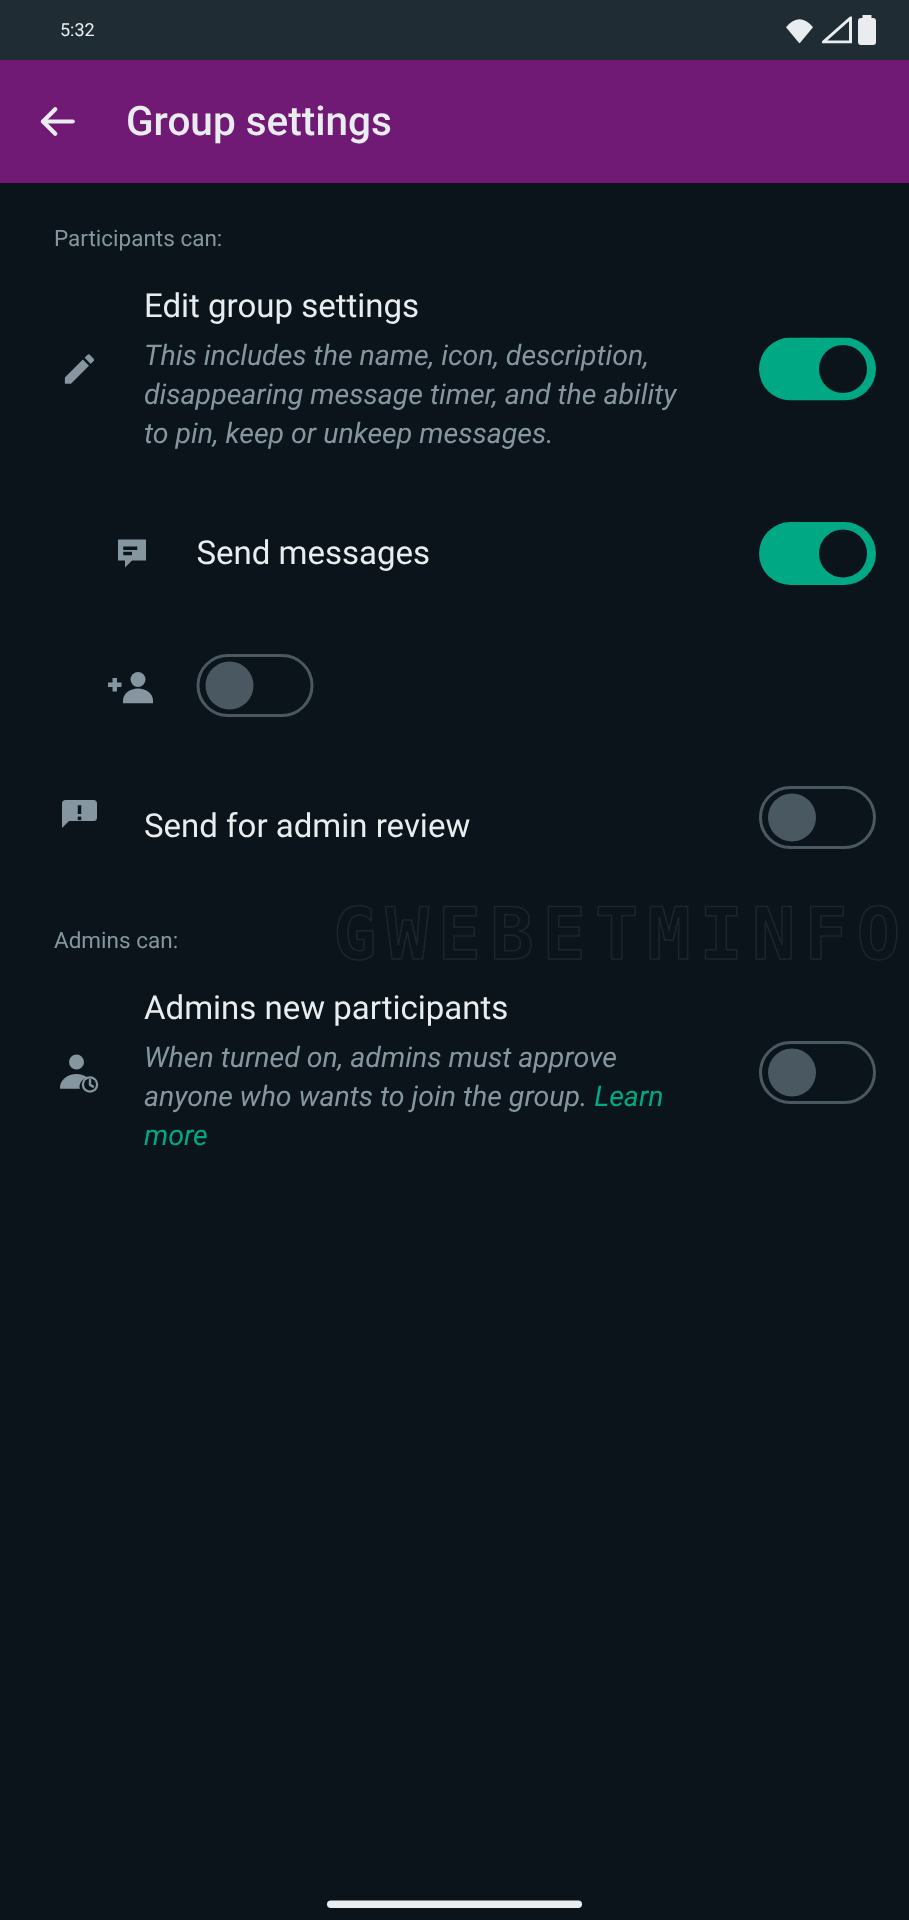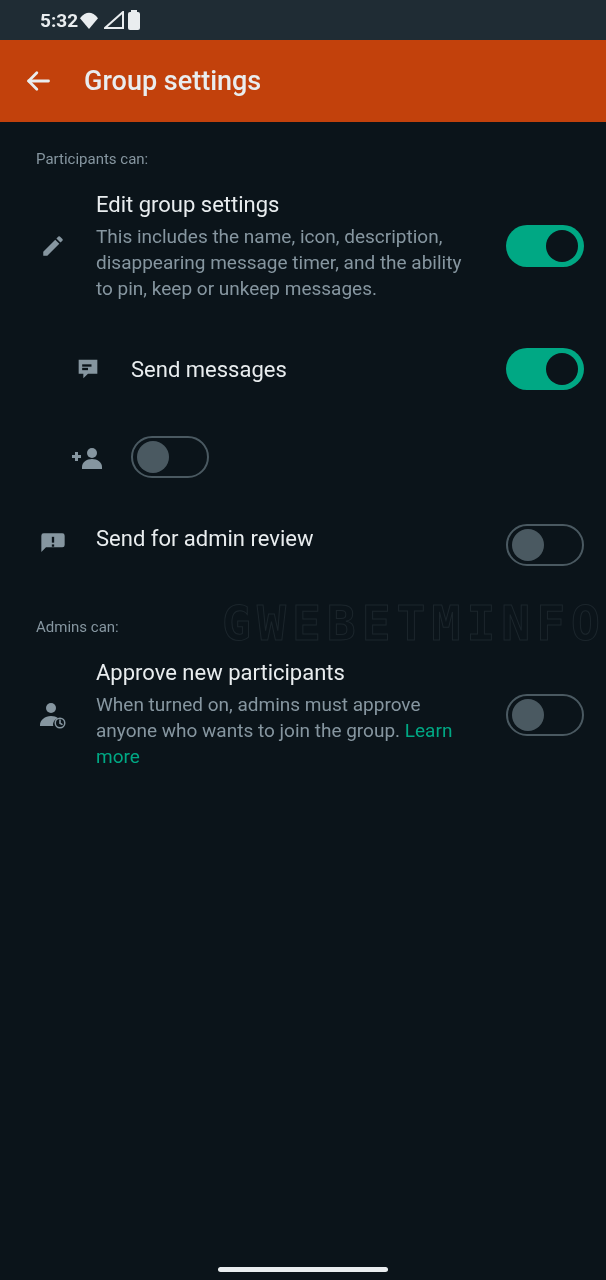--- a/index.html
+++ b/index.html
@@ -10,69 +10,70 @@
       color: #e9edef;
       position: relative;
     }
 
     
     .status-bar {
       height: 40px;
       background: #1f2c34;
       display: flex;
       align-items: center;
+      justify-content: space-between;
       padding: 0 22px 0 40px;
-      font-size: 19px;
-      font-weight: 700;
+      font-size: 12px;
+      font-weight: 400;
       color: #e9edef;
     }
     .status-right { display: flex; align-items: center; gap: 4px; }
     .status-right svg { display: block; }
 
     
     .app-bar {
       height: 82px;
-      background: #c2410c;
+      background: #701a75;
       display: flex;
       align-items: center;
       gap: 30px;
       padding: 0 22px;
     }
     .back-btn { width: 32px; height: 32px; display:flex; align-items:center; justify-content:center; }
     .app-title { font-size: 27px; font-weight: 500; color: #e9edef; }
 
     
     .section-header {
       padding: 28px 24px 0 36px;
       color: #8696a0;
       font-size: 15px;
     }
 
     
     .setting-row {
       display: flex;
-      align-items: flex-start;
+      align-items: flex-end;
       padding: 22px 22px 24px 36px;
       gap: 26px;
     }
     .setting-row.centered { align-items: center; margin-left: 35px; }
     .icon-slot {
       width: 34px;
       flex: 0 0 34px;
       display: flex;
       align-items: center;
       justify-content: center;
       color: #8696a0;
       padding-top: 4px;
     }
     .setting-row.centered .icon-slot { padding-top: 0; }
     .setting-row.self-center-icon .icon-slot { align-self: center; padding-top: 0; }
     .text-col { flex: 1 1 auto; min-width: 0; padding-right: 10px; }
     .row-title { font-size: 22px; color: #e9edef; line-height: 1.35; }
-    .row-desc  { margin-top: 4px; font-size: 19px; color: #8696a0; line-height: 1.38; }
+    .row-desc  { margin-top: 4px; font-size: 19px; color: #8696a0; line-height: 1.38; font-style: italic; }
     .row-desc a { color: #00a884; text-decoration: none; }
 
     
     .toggle {
       flex: 0 0 auto;
       align-self: center;
       width: 78px; height: 42px;
       border-radius: 21px;
       position: relative;
       border: 2px solid transparent;
@@ -212,21 +213,21 @@
   <div class="icon-slot">
     <svg width="32" height="28" viewBox="0 0 32 28" fill="#8696a0">
       <circle cx="14" cy="7" r="5"></circle>
       <path d="M3 24c0-5 5-9 11-9 2.8 0 5.3.9 7.2 2.3A7 7 0 0 0 16 23c0 .7.1 1.3.3 1.9H3V24z"></path>
       <circle cx="23" cy="22" r="5.5" fill="#8696a0"></circle>
       <circle cx="23" cy="22" r="4" fill="#0b141a"></circle>
       <path d="M23 19v3.2l2 1.2" stroke="#8696a0" stroke-width="1.6" fill="none" stroke-linecap="round"></path>
     </svg>
   </div>
   <div class="text-col">
-    <div class="row-title">Approve new participants</div>
+    <div class="row-title">Admins new participants</div>
     <div class="row-desc">
       <span>When turned on, admins must approve anyone who wants to join the group. </span><a href="#">Learn more</a>
     </div>
   </div>
   <div id="t-approve" class="toggle off">
       <div class="knob"></div>
     </div>
 </div>
 
 <div class="watermark">GWEBETMINFO</div>

